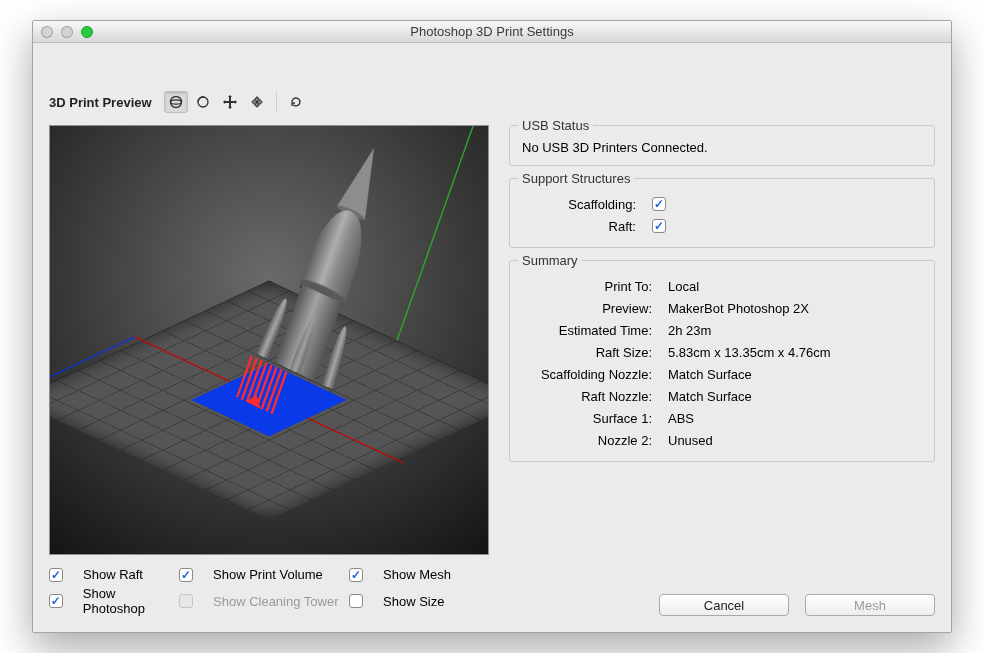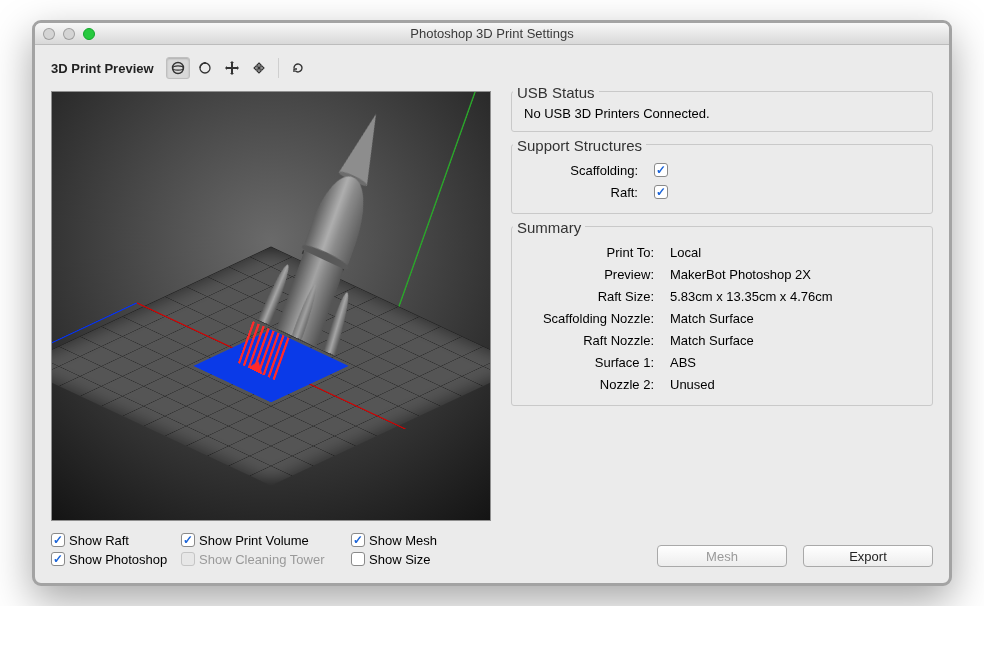--- a/index.html
+++ b/index.html
@@ -8,22 +8,22 @@
     font-size: 13px;
     background: #fff;
     display: flex;
     justify-content: center;
     align-items: flex-start;
     padding: 20px;
   }
   .window {
     width: 920px;
     background: #ebebeb;
-    border: 3px solid #a3a3a3;
-    border-radius: 9px;
+    border: 1px solid #a3a3a3;
+    border-radius: 2px;
     box-shadow: 0 15px 40px rgba(0,0,0,0.35);
     overflow: hidden;
   }
   .titlebar {
     height: 22px;
     background: linear-gradient(#f8f8f8, #d8d8d8);
     border-bottom: 1px solid #bcbcbc;
     display: flex;
     align-items: center;
     position: relative;
@@ -46,20 +46,21 @@
     font-size: 13px;
     color: #3a3a3a;
     pointer-events: none;
   }
 
   .content {
     padding: 10px 16px 16px;
     display: flex;
     flex-direction: column;
     gap: 6px;
+    margin-top: 36px;
   }
 
   .toolbar {
     display: flex;
     align-items: center;
     gap: 10px;
     padding: 2px 0 6px;
   }
   .toolbar-label {
     font-size: 13px;
@@ -237,21 +238,22 @@
   }
 
   .checks {
     display: grid;
     grid-template-columns: 130px 170px 120px;
     row-gap: 4px;
     padding: 4px 0 0;
   }
   .check {
     display: flex;
-    gap: 4px;
+    align-items: center;
+    gap: 20px;
   }
   .chk {
     width: 14px; height: 14px;
     border: 1px solid #8a8a8a;
     border-radius: 3px;
     background: #fff;
     display: inline-flex;
     align-items: center;
     justify-content: center;
   }
@@ -277,24 +279,24 @@
   .group {
     position: relative;
     border: 1px solid #c9c9c9;
     border-radius: 3px;
     padding: 14px 12px 10px;
     background: #ebebeb;
   }
   .group-title {
     position: absolute;
     top: -8px;
-    left: 1px;
+    left: 8px;
     background: #ebebeb;
     padding: 0 4px;
-    font-size: 15px;
+    font-size: 13px;
     color: #333;
   }
   .support-row, .summary-row {
     display: flex;
     align-items: center;
     gap: 16px;
     height: 22px;
   }
   .support-row .label {
     width: 114px;
@@ -455,20 +457,24 @@
           <div class="group-title">Summary</div>
           <div class="summary-row">
               <span class="label">Print To:</span>
               <span class="val">Local</span>
             </div>
           <div class="summary-row">
               <span class="label">Preview:</span>
               <span class="val">MakerBot Photoshop 2X</span>
             </div>
           <div class="summary-row">
+              <span class="label">Estimated Time:</span>
+              <span class="val">2h 23m</span>
+            </div>
+          <div class="summary-row">
               <span class="label">Raft Size:</span>
               <span class="val">5.83cm x 13.35cm x 4.76cm</span>
             </div>
           <div class="summary-row">
               <span class="label">Scaffolding Nozzle:</span>
               <span class="val">Match Surface</span>
             </div>
           <div class="summary-row">
               <span class="label">Raft Nozzle:</span>
               <span class="val">Match Surface</span>
@@ -477,19 +483,19 @@
               <span class="label">Surface 1:</span>
               <span class="val">ABS</span>
             </div>
           <div class="summary-row">
               <span class="label">Nozzle 2:</span>
               <span class="val">Unused</span>
             </div>
         </div>
 
         <div class="buttons">
+          <button class="btn">Cancel</button>
           <button class="btn" disabled="">Mesh</button>
-          <button class="btn">Export</button>
         </div>
       </div>
     </div>
   </div>
 </div>
 
 </body></html>

